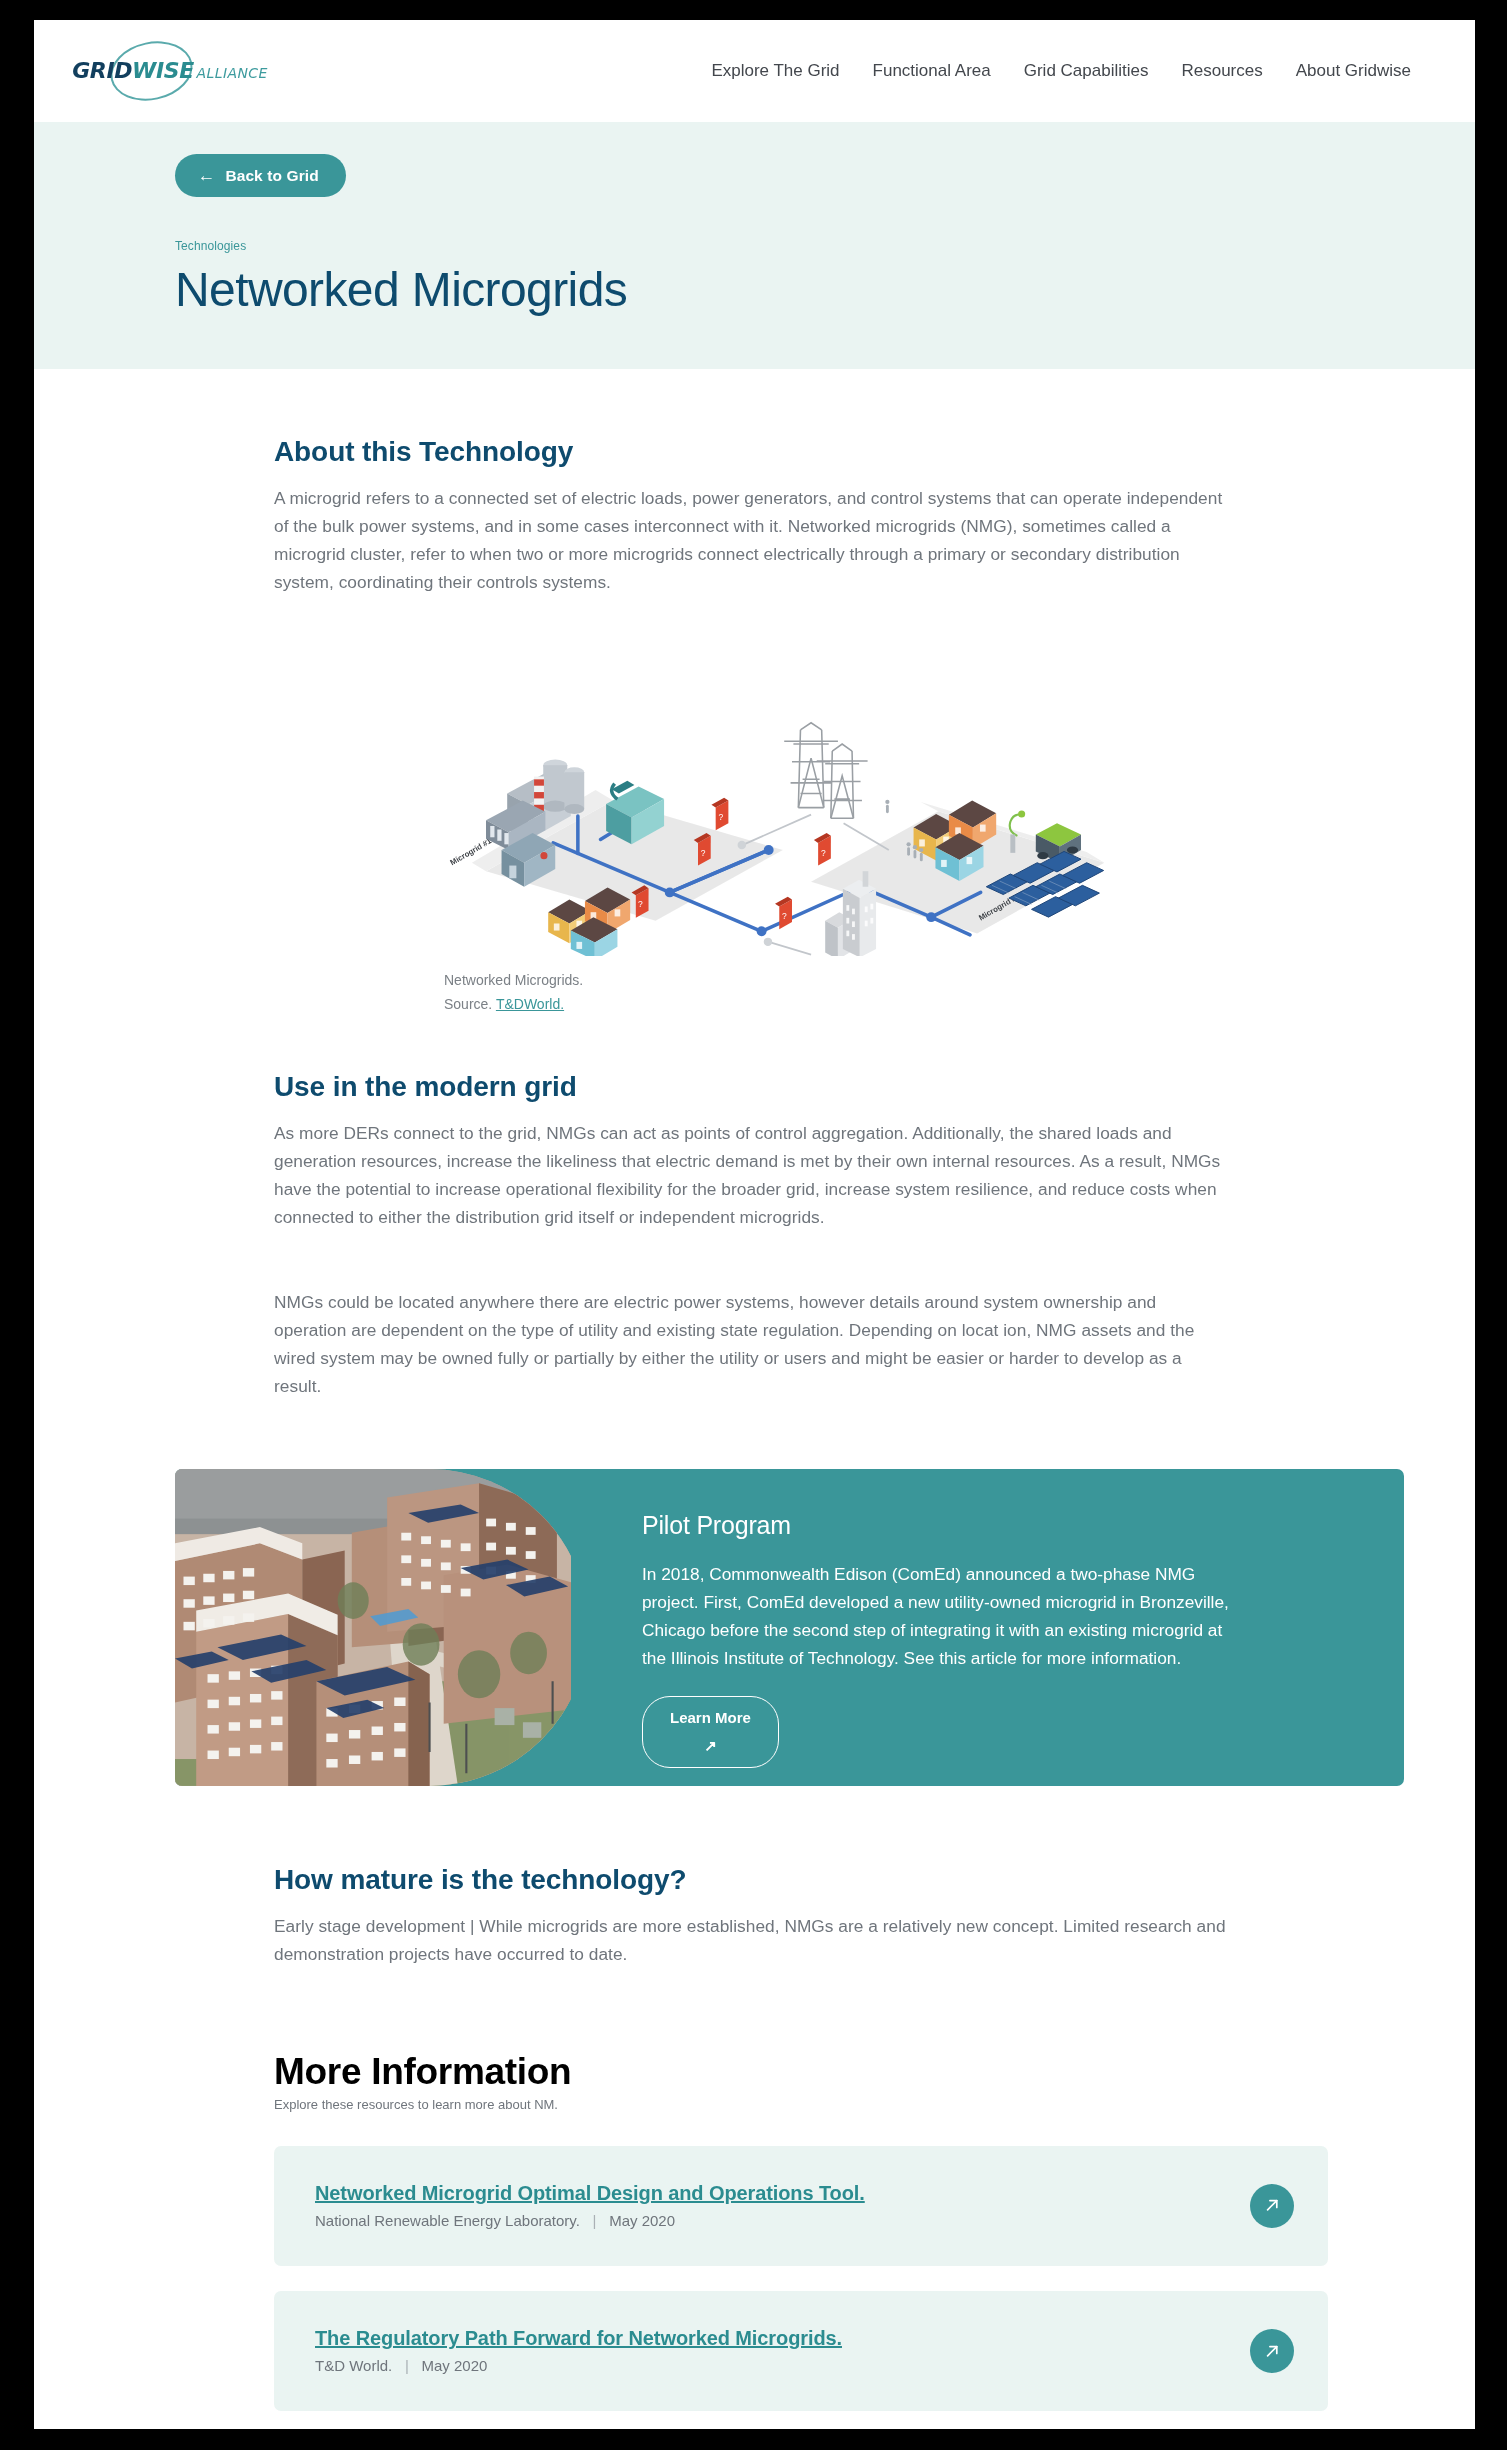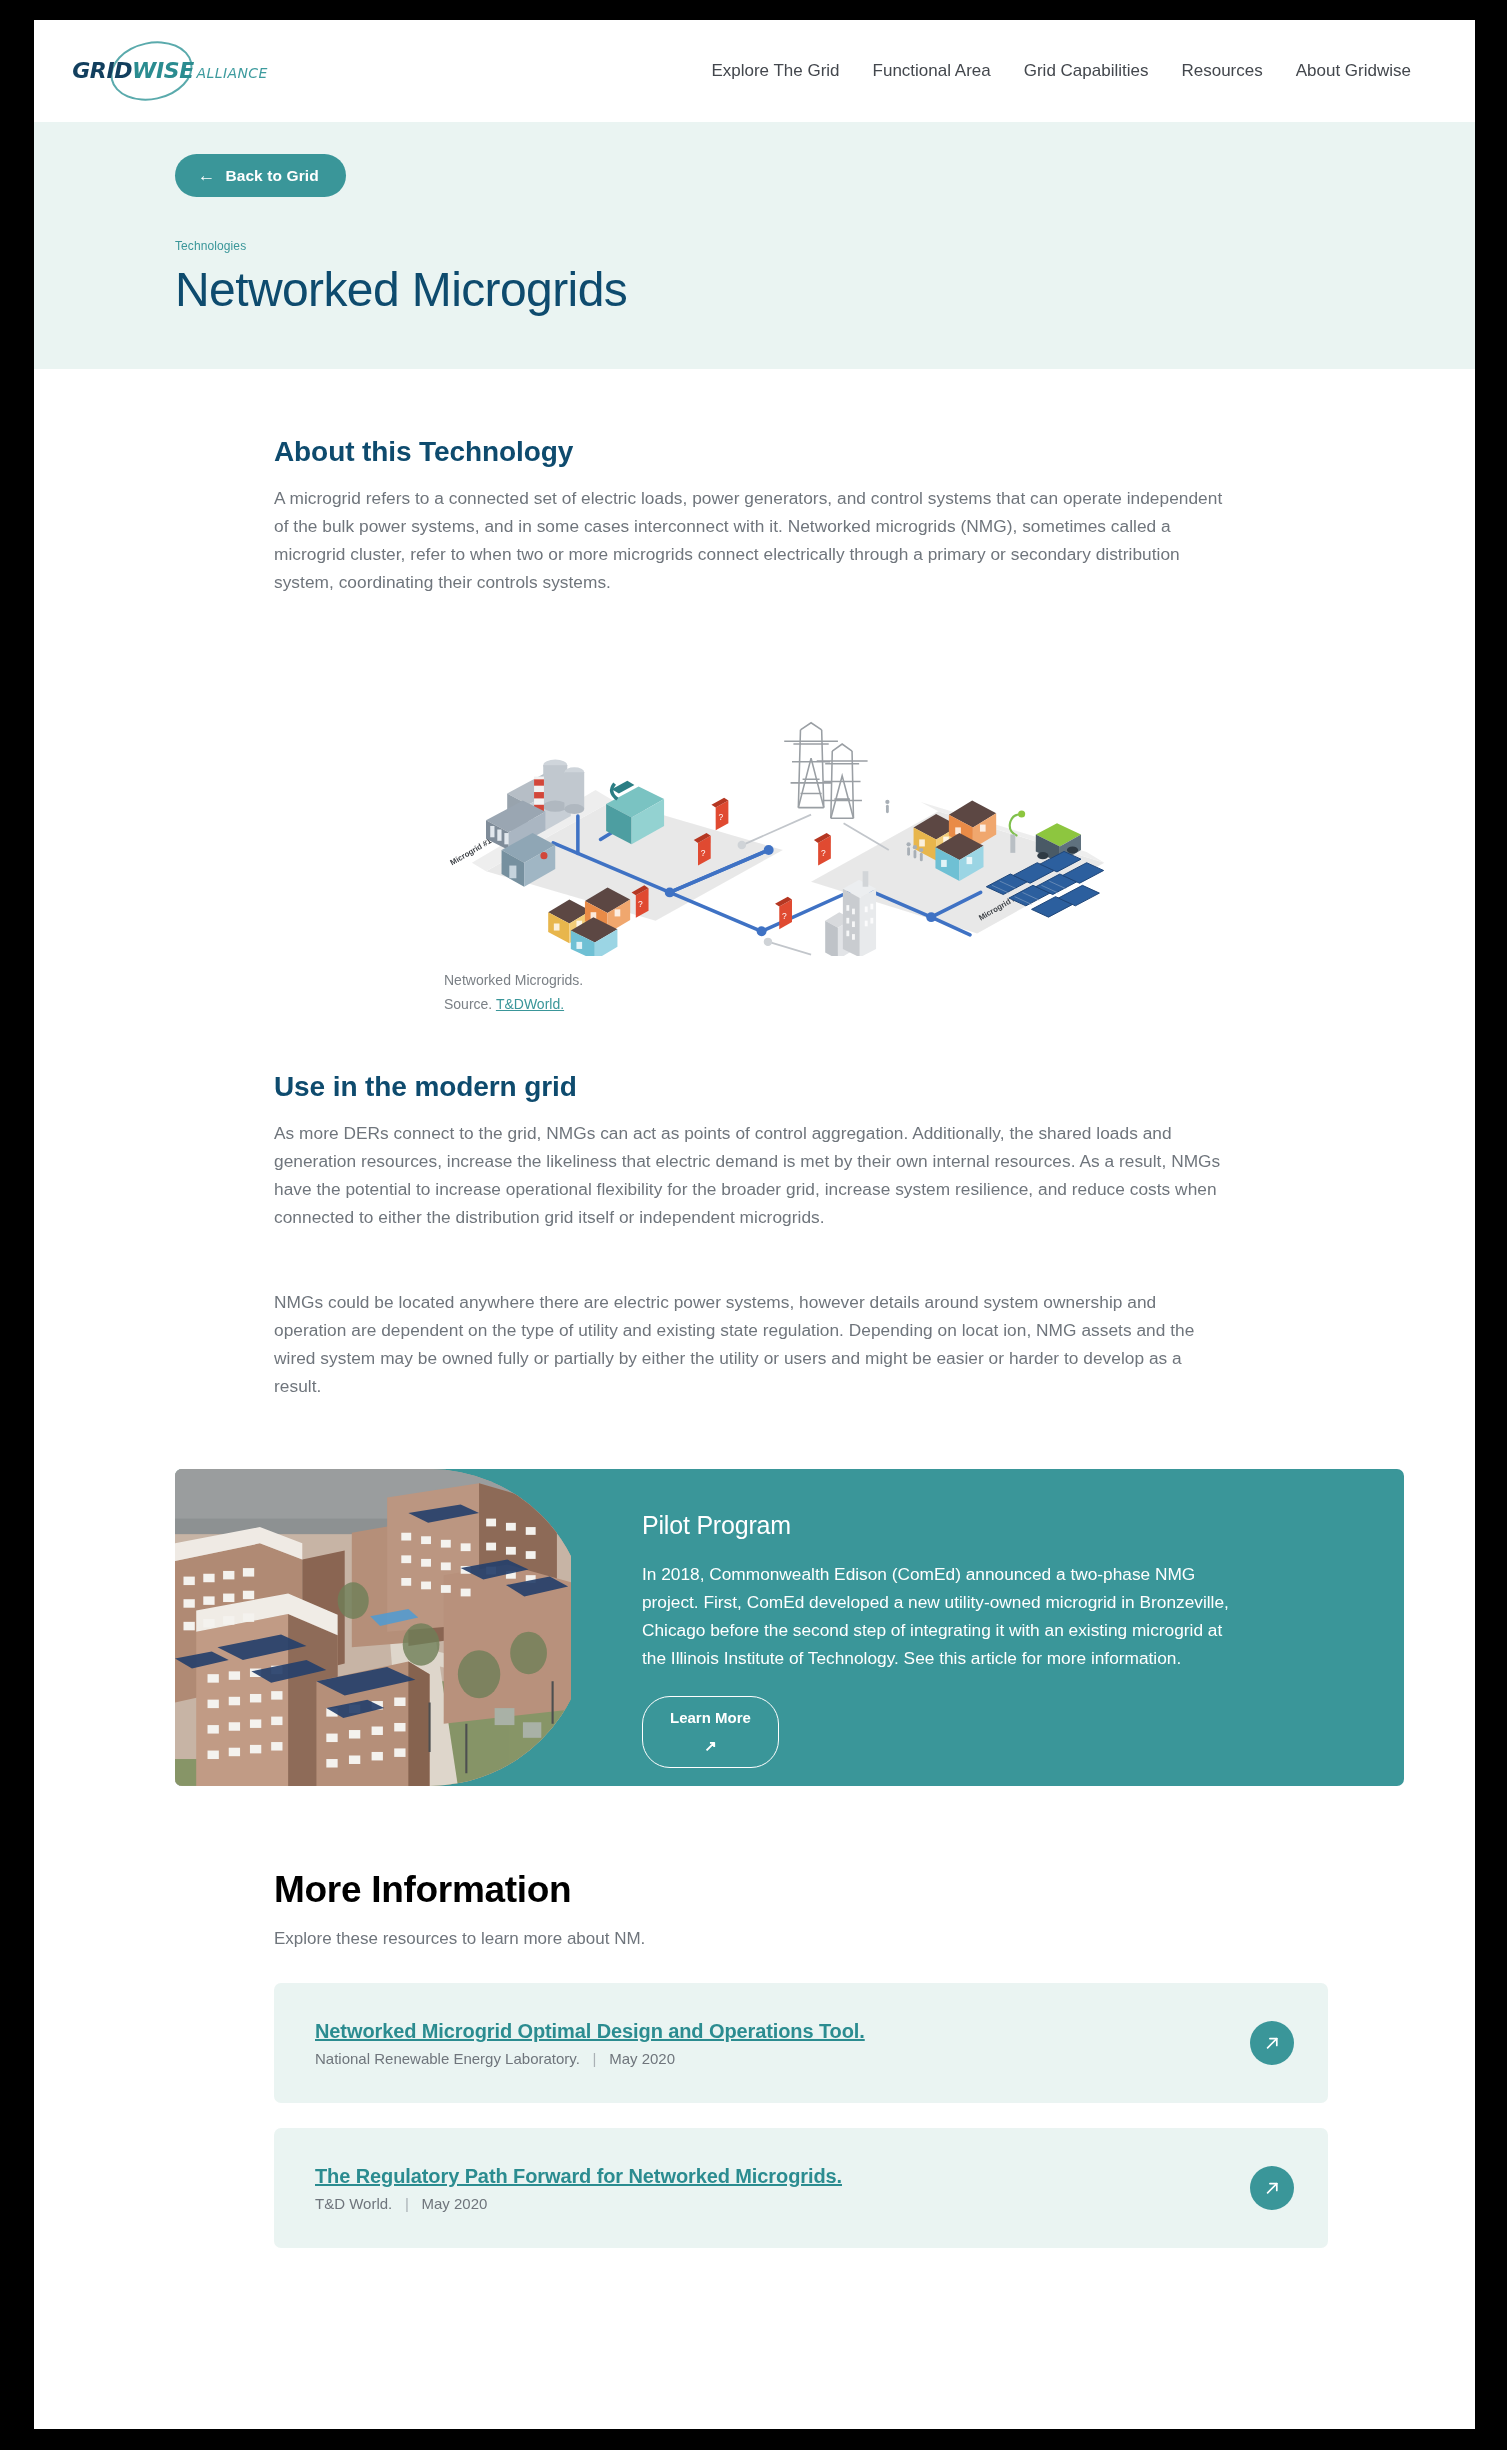--- a/index.html
+++ b/index.html
@@ -246,23 +246,23 @@
   
   .sec-more { margin-top: 83px; }
   .more-title {
     color: #000000;
     font-size: 37px;
     font-weight: bold;
     letter-spacing: -0.3px;
     font-family: "Liberation Sans", sans-serif;
   }
   .more-sub {
-    margin-top: 18px;
+    margin-top: 4px;
     color: #6f757c;
-    font-size: 17px;
+    font-size: 13px;
   }
   .res-list { margin-top: 34px; }
   .res-card {
     width: 1054px;
     height: 120px;
     background: #eaf4f2;
     border-radius: 7px;
     margin-bottom: 25.4px;
     display: flex;
     align-items: center;
@@ -748,20 +748,24 @@
       <div class="pilot-body">
         <h2 class="pilot-title">Pilot Program</h2>
         <p class="pilot-text">In 2018, Commonwealth Edison (ComEd) announced a two-phase NMG project. First, ComEd developed a new utility-owned microgrid in Bronzeville, Chicago before the second step of integrating it with an existing microgrid at the Illinois Institute of Technology. See this article for more information.</p>
         <button class="learn-btn">
           <span>Learn More</span>
           <span>↗</span>
         </button>
       </div>
     </section>
 
+    <section class="col sec-mature">
+      <h2 class="section-title">How mature is the technology?</h2>
+      <p class="body-text">Early stage development | While microgrids are more established, NMGs are a relatively new concept. Limited research and demonstration projects have occurred to date.</p>
+    </section>
 
     <section class="col sec-more">
       <h2 class="more-title">More Information</h2>
       <div class="more-sub">Explore these resources to learn more about NM.</div>
 
       <div class="res-list">
 
         <div class="res-card">
           <div class="res-main">
             <a class="res-link" href="#">Networked Microgrid Optimal Design and Operations Tool.</a>

